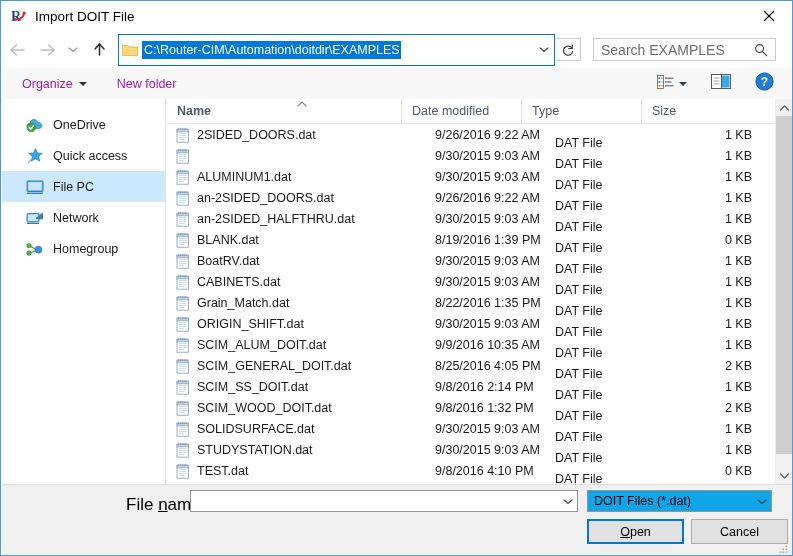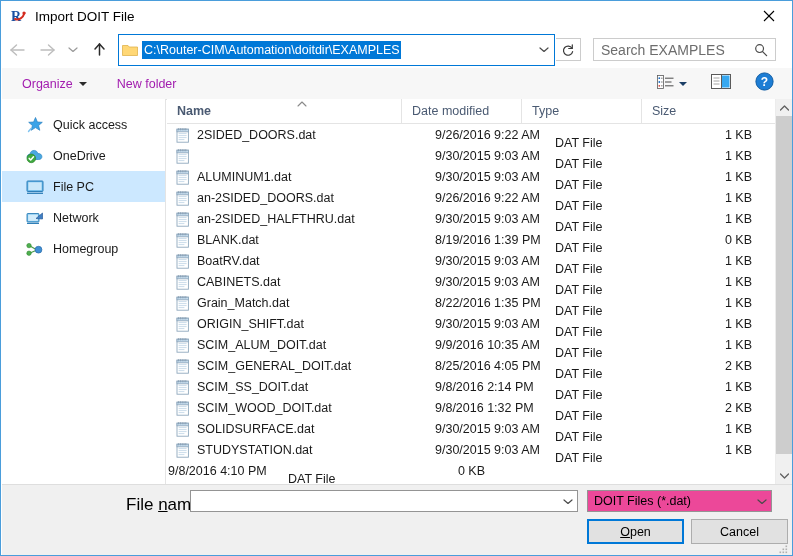--- a/index.html
+++ b/index.html
@@ -337,21 +337,21 @@
     width: 18px;
     display: flex;
     align-items: center;
     justify-content: center;
     flex: none;
   }
   #filter-select {
     position: absolute;
     left: 586px; top: 489px;
     width: 185px; height: 22px;
-    background: #ec4899;
+    background: #0ea5e9;
     border: 1px solid #949494;
     box-sizing: border-box;
     display: flex;
     align-items: center;
   }
   #filter-value {
     font-size: 12.5px;
     color: #000000;
     padding-left: 6px;
     flex: 1;
@@ -514,36 +514,36 @@
             <text x="9.5" y="14" text-anchor="middle" font-family="Liberation Sans, sans-serif" font-size="12" font-weight="bold" fill="#ffffff">?</text>
           </svg>
         </span>
       </div>
     </div>
   </div>
 
   <div id="sidebar">
     <div class="side-item">
       <span class="side-icon">
-        <svg width="17" height="17" viewBox="0 0 17 17">
-          <path d="M8.5 1.5 L10.4 6 L15.3 6.3 L11.6 9.5 L12.8 14.3 L8.5 11.6 L4.2 14.3 L5.4 9.5 L1.7 6.3 L6.6 6 Z" fill="#3ba3e8" stroke="#2a7fc0" stroke-width="0.7"></path>
-          <path d="M4 12.5 L1.5 15.5" stroke="#7ec3f0" stroke-width="1.4" stroke-linecap="round"></path>
-        </svg>
-      </span>
-      <span class="side-label">Quick access</span>
-    </div>
-    <div class="side-item">
-      <span class="side-icon">
         <svg width="18" height="17" viewBox="0 0 18 17">
           <path d="M4.5 12.5 C2 12.5 1 11 1.2 9.4 C1.4 7.9 2.8 7.1 4 7.2 C4.2 4.8 6.1 3.2 8.3 3.4 C10.3 3.6 11.6 5 11.9 6.6 C14 6.2 15.8 7.6 15.9 9.5 C16 11.4 14.6 12.5 12.8 12.5 Z" fill="#4aa8e0" stroke="#2d87c4" stroke-width="0.7"></path>
           <circle cx="5.3" cy="11.4" r="4.3" fill="#3fa93f" stroke="#2e852e" stroke-width="0.7"></circle>
           <path d="M3.2 11.4 L4.7 13 L7.5 9.7" stroke="#ffffff" stroke-width="1.5" fill="none" stroke-linecap="round" stroke-linejoin="round"></path>
         </svg>
       </span>
       <span class="side-label">OneDrive</span>
+    </div>
+    <div class="side-item">
+      <span class="side-icon">
+        <svg width="17" height="17" viewBox="0 0 17 17">
+          <path d="M8.5 1.5 L10.4 6 L15.3 6.3 L11.6 9.5 L12.8 14.3 L8.5 11.6 L4.2 14.3 L5.4 9.5 L1.7 6.3 L6.6 6 Z" fill="#3ba3e8" stroke="#2a7fc0" stroke-width="0.7"></path>
+          <path d="M4 12.5 L1.5 15.5" stroke="#7ec3f0" stroke-width="1.4" stroke-linecap="round"></path>
+        </svg>
+      </span>
+      <span class="side-label">Quick access</span>
     </div>
     <div class="side-item selected">
       <span class="side-icon">
         <svg width="18" height="16" viewBox="0 0 18 16">
           <rect x="1" y="2" width="16" height="10.5" rx="0.7" fill="#5fb3e8" stroke="#2f7fb8" stroke-width="1"></rect>
           <rect x="2.3" y="3.2" width="13.4" height="8" fill="#cbe8fa"></rect>
           <line x1="1" y1="14.3" x2="17" y2="14.3" stroke="#2f7fb8" stroke-width="1.3"></line>
         </svg>
       </span>
       <span class="side-label">File PC</span>
@@ -1014,20 +1014,42 @@
                 </g>
               </svg>
             </span>
             <span class="fname-txt">STUDYSTATION.dat</span>
           </div>
           <div class="fcell date">9/30/2015 9:03 AM</div>
           <div class="fcell type">DAT File</div>
           <div class="fcell size">1 KB</div>
         </div>
         <div class="frow">
+          <div class="fcell name">
+            <span>
+              <svg class="file-icon" viewBox="0 0 14 16">
+                <rect x="1" y="2.2" width="11.4" height="13" fill="#ffffff" stroke="#8fa8bd" stroke-width="0.9"></rect>
+                <rect x="1" y="2.2" width="11.4" height="2.6" fill="#c9dff0" stroke="#8fa8bd" stroke-width="0.9"></rect>
+                <g stroke="#7f98ad" stroke-width="0.8">
+                  <line x1="2.6" y1="1.2" x2="2.6" y2="3.4"></line>
+                  <line x1="4.4" y1="1.2" x2="4.4" y2="3.4"></line>
+                  <line x1="6.2" y1="1.2" x2="6.2" y2="3.4"></line>
+                  <line x1="8" y1="1.2" x2="8" y2="3.4"></line>
+                  <line x1="9.8" y1="1.2" x2="9.8" y2="3.4"></line>
+                </g>
+                <g stroke="#bcd2e3" stroke-width="0.8">
+                  <line x1="2.6" y1="6.6" x2="10.6" y2="6.6"></line>
+                  <line x1="2.6" y1="8.6" x2="10.6" y2="8.6"></line>
+                  <line x1="2.6" y1="10.6" x2="10.6" y2="10.6"></line>
+                  <line x1="2.6" y1="12.6" x2="8.4" y2="12.6"></line>
+                </g>
+              </svg>
+            </span>
+            <span class="fname-txt">TEST.dat</span>
+          </div>
           <div class="fcell date">9/8/2016 4:10 PM</div>
           <div class="fcell type">DAT File</div>
           <div class="fcell size">0 KB</div>
         </div>
       </div>
 
     <div id="vscroll">
       <div id="vs-up">
         <svg width="9" height="6" viewBox="0 0 9 6">
             <path d="M0.5 5 L4.5 1 L8.5 5" stroke="#606060" stroke-width="1.3" fill="none" stroke-linecap="round" stroke-linejoin="round"></path>

